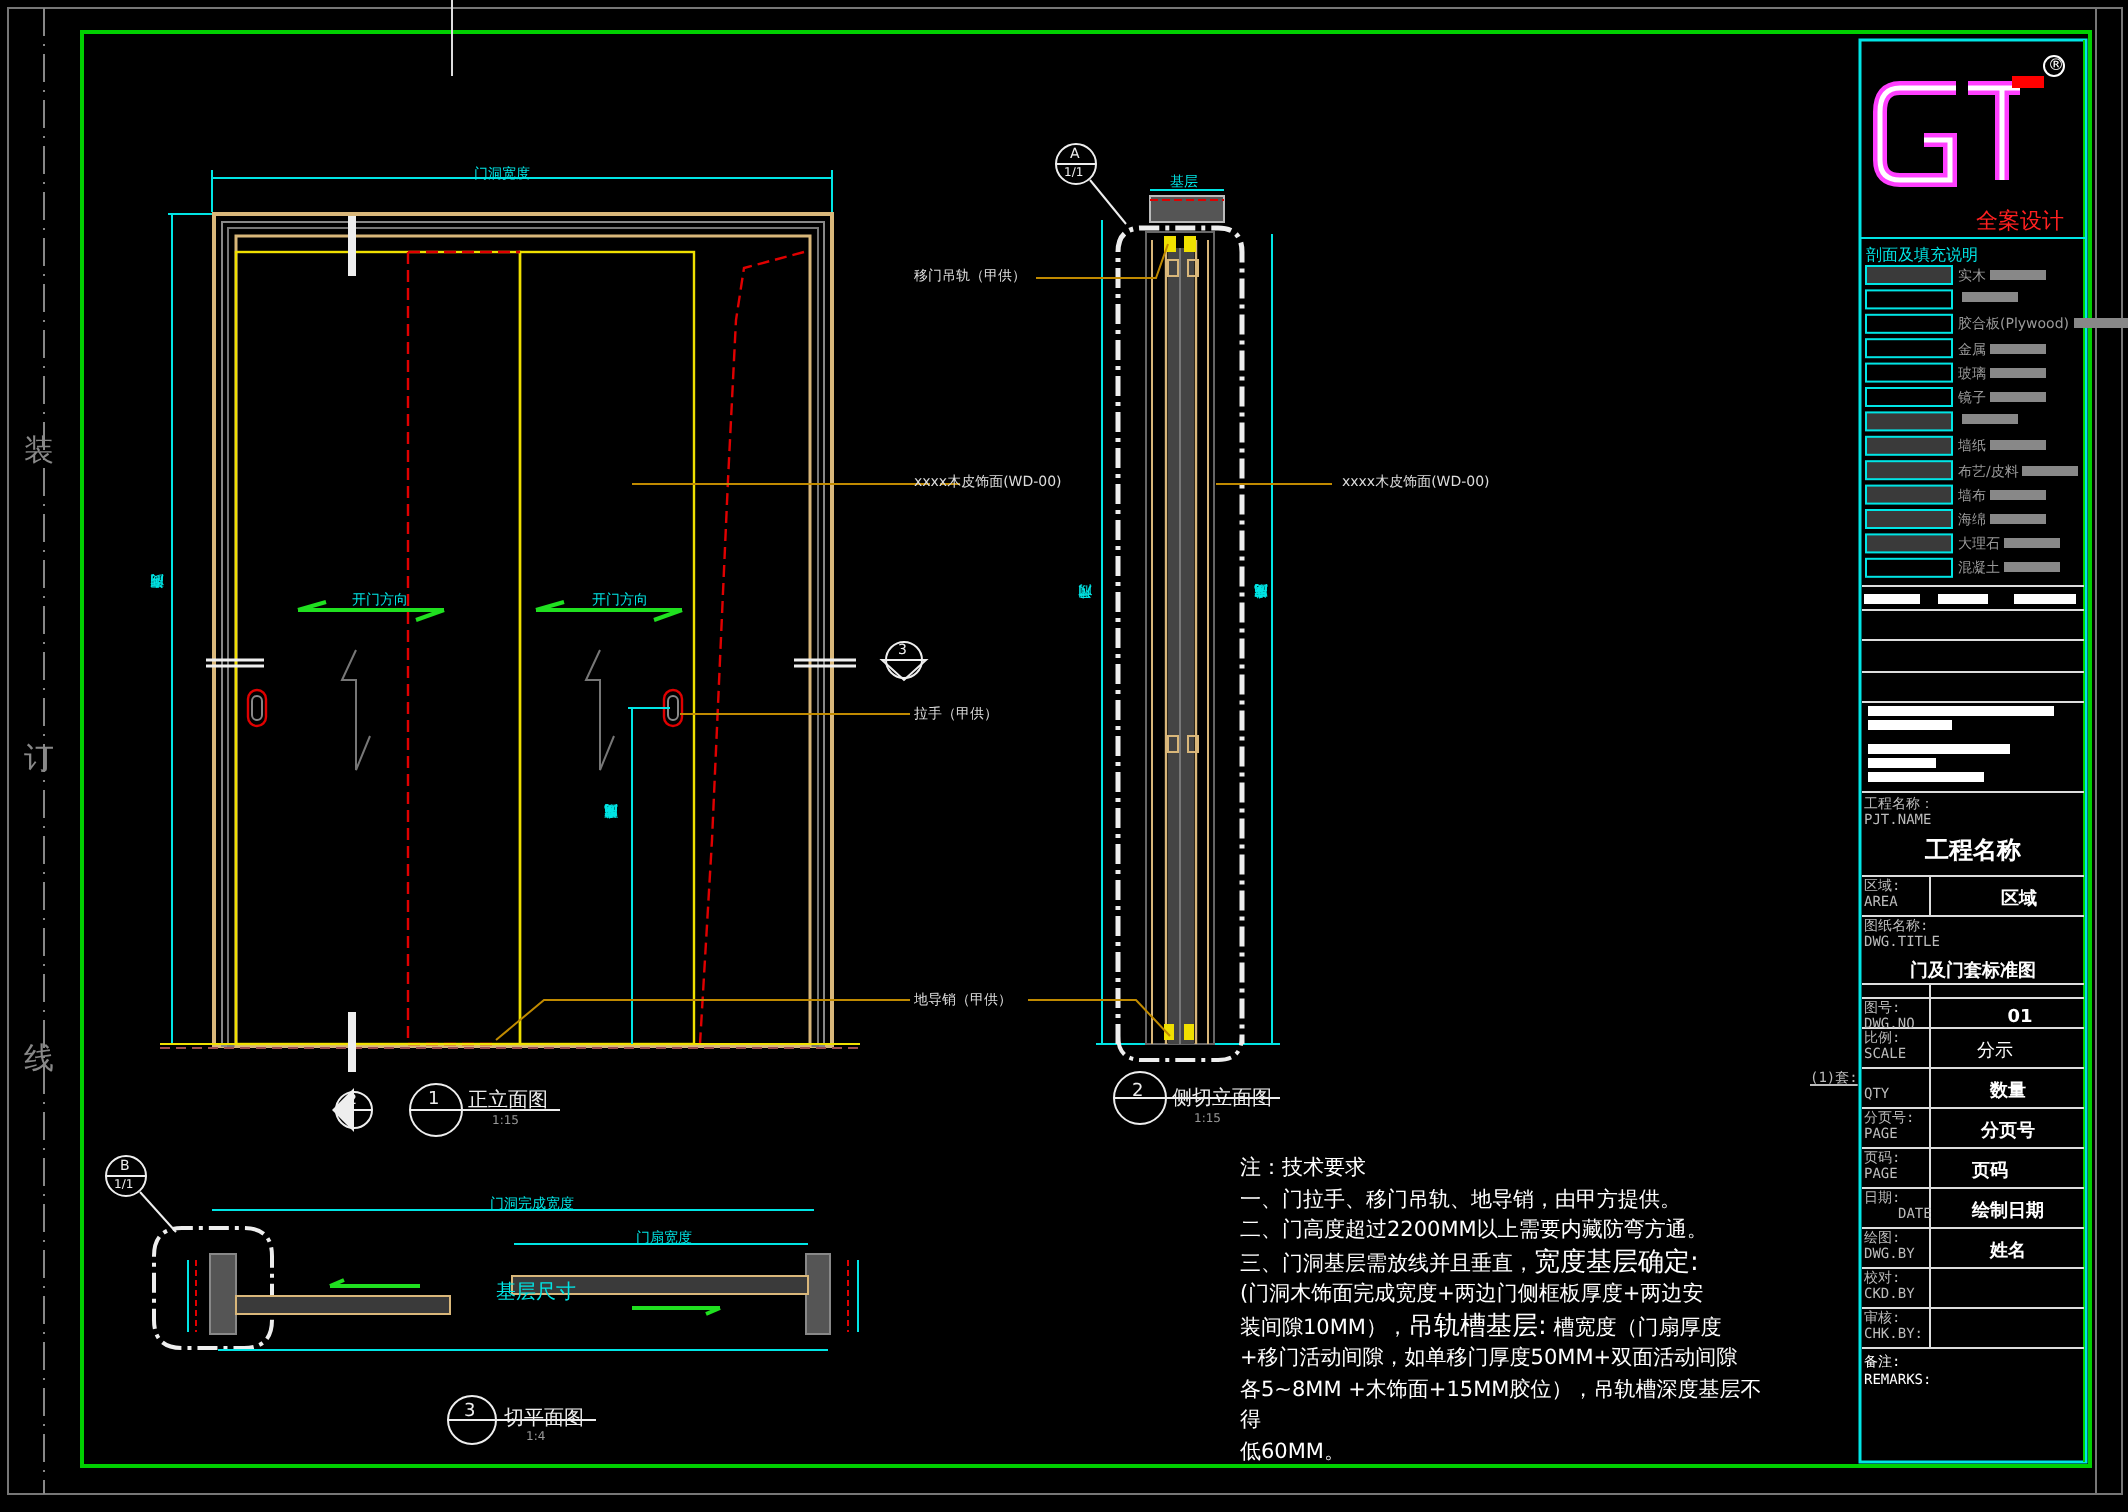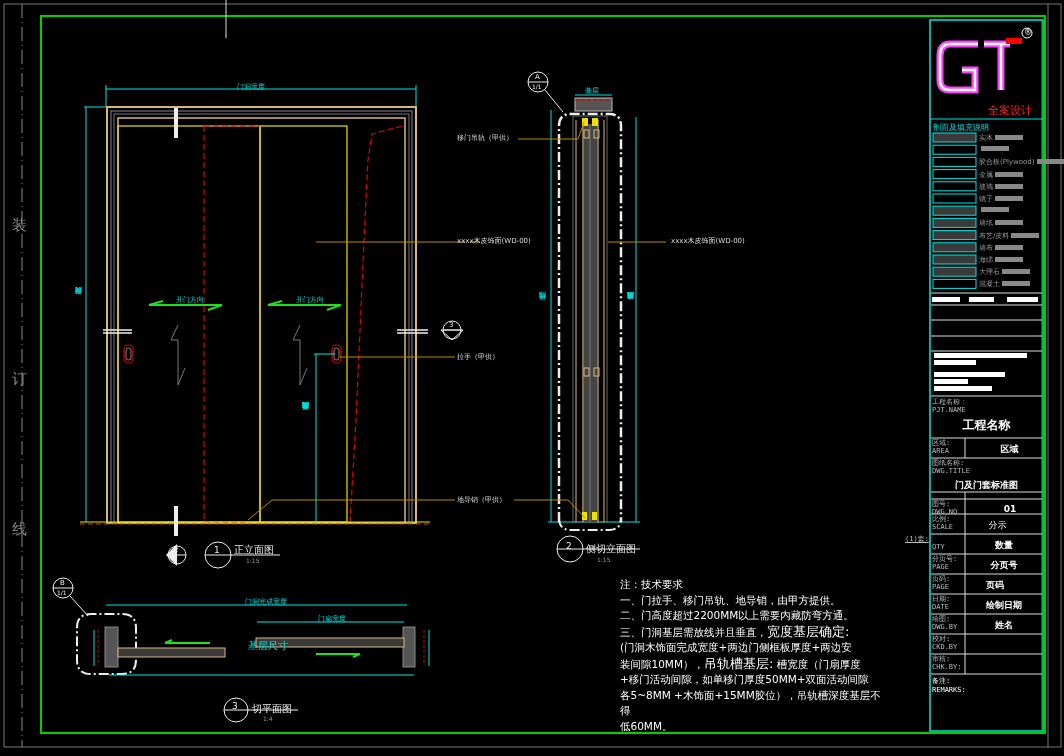--- a/index.html
+++ b/index.html
@@ -266,21 +266,21 @@
     <div class="tb-cell" style="left: 905px; top: 535px; text-decoration: underline;">(1)套:</div>
     <div class="tb-cell" style="left: 932px; top: 543px;">QTY</div>
     <div class="tb-val" style="left: 966px; width: 76px; top: 539px;">数量</div>
     <div class="tb-cell" style="left: 932px; top: 555px;">分页号:</div>
     <div class="tb-cell" style="left: 932px; top: 563px;">PAGE</div>
     <div class="tb-val" style="left: 966px; width: 76px; top: 559px;">分页号</div>
     <div class="tb-cell" style="left: 932px; top: 575px;">页码:</div>
     <div class="tb-cell" style="left: 932px; top: 583px;">PAGE</div>
     <div class="tb-val" style="left: 966px; width: 58px; top: 579px;">页码</div>
     <div class="tb-cell" style="left: 932px; top: 595px;">日期:</div>
-    <div class="tb-cell" style="left: 932px; top: 603px;">DATE</div>
+    <div class="tb-cell" style="left: 932px; top: 603px; padding-left: 17px;">DATE</div>
     <div class="tb-val" style="left: 966px; width: 76px; top: 599px;">绘制日期</div>
     <div class="tb-cell" style="left: 932px; top: 615px;">绘图:</div>
     <div class="tb-cell" style="left: 932px; top: 623px;">DWG.BY</div>
     <div class="tb-val" style="left: 966px; width: 76px; top: 619px;">姓名</div>
     <div class="tb-cell" style="left: 932px; top: 635px;">校对:</div>
     <div class="tb-cell" style="left: 932px; top: 643px;">CKD.BY</div>
     <div class="tb-val" style="left: 966px; width: 76px; top: 639px;"></div>
     <div class="tb-cell" style="left: 932px; top: 655px;">审核:</div>
     <div class="tb-cell" style="left: 932px; top: 663px; text-align: center;">CHK.BY:</div>
     <div class="tb-val" style="left: 966px; width: 76px; top: 659px;"></div>

